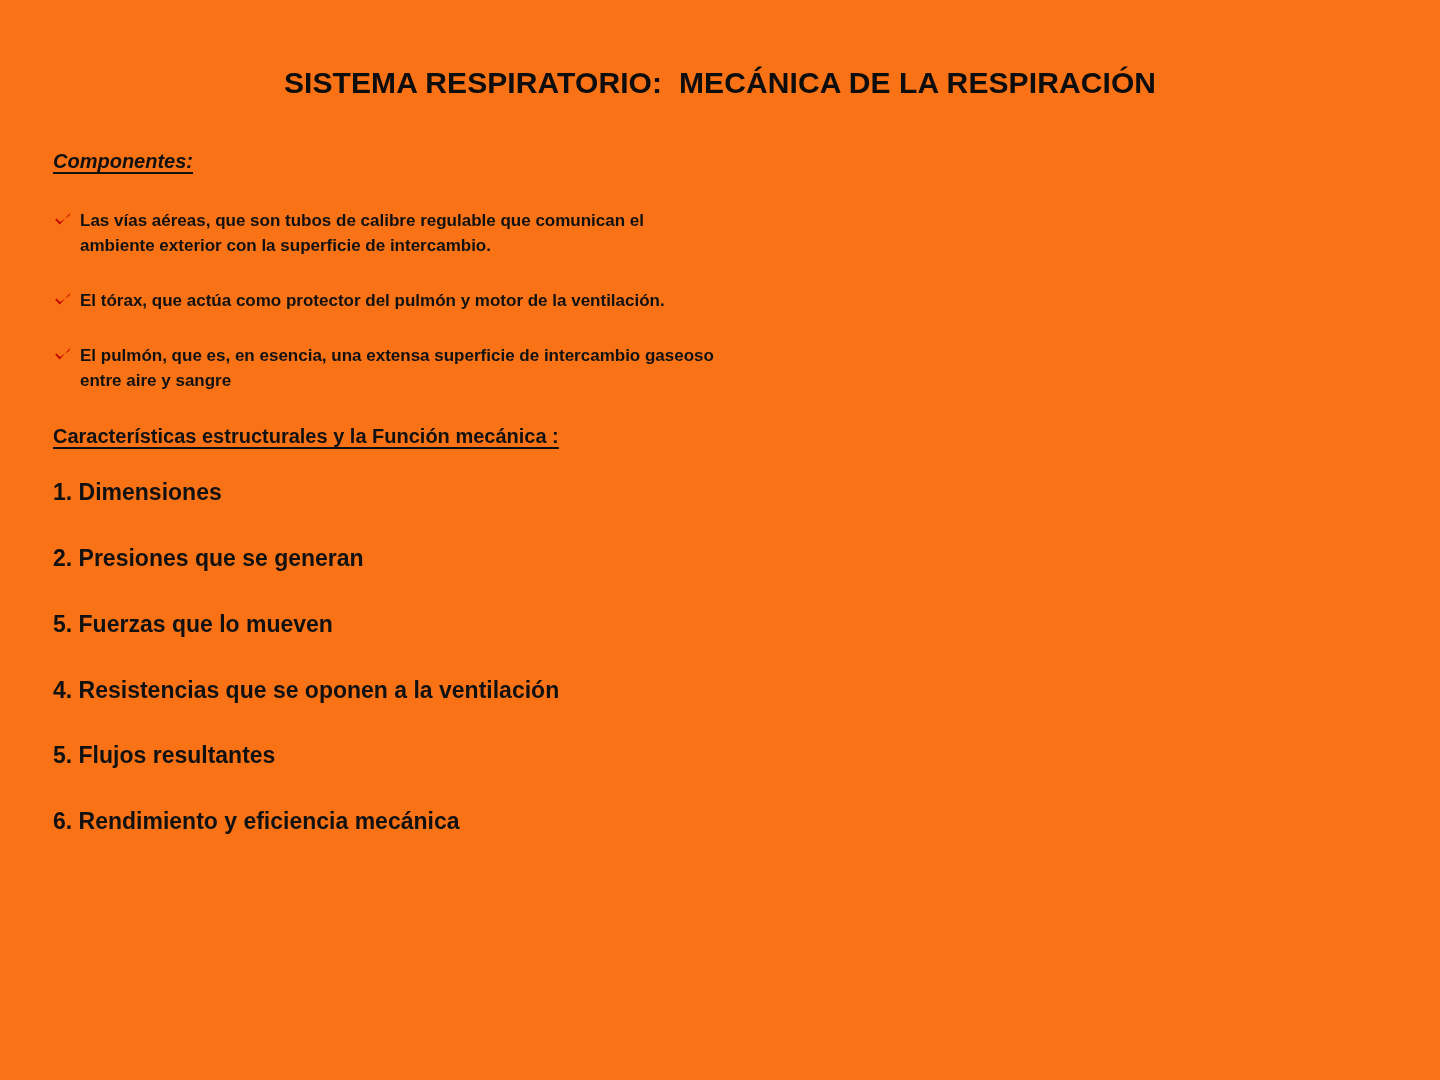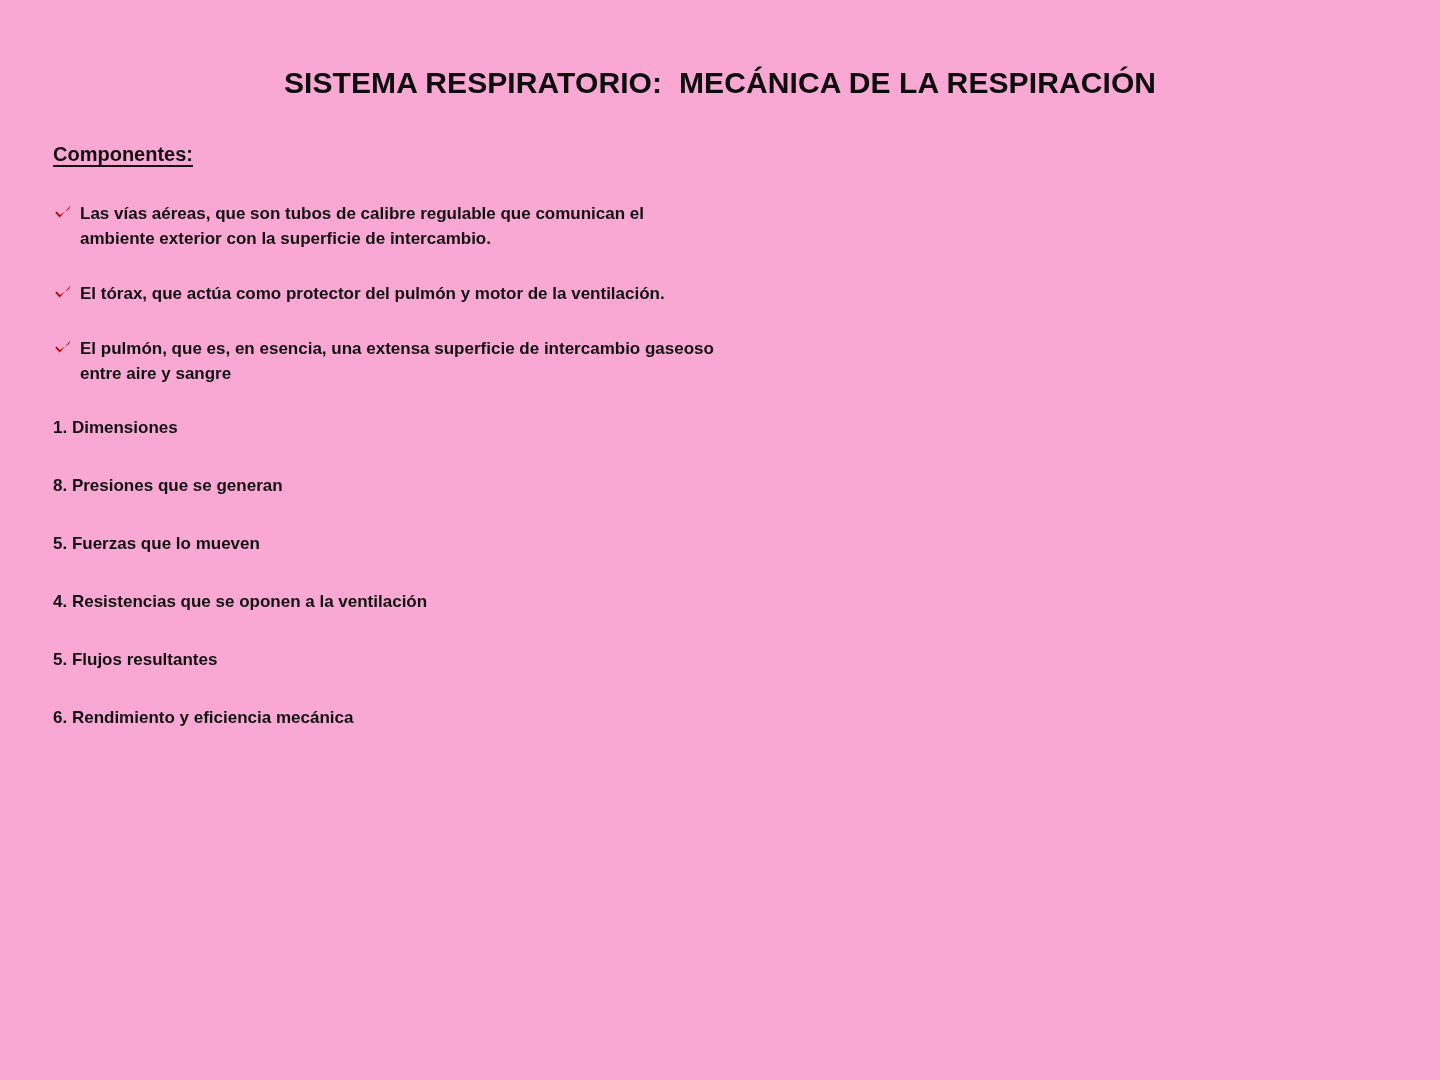--- a/index.html
+++ b/index.html
@@ -12,21 +12,21 @@
     background: #ffffff;
     font-family: "Liberation Sans", sans-serif;
     color: #111111;
     overflow: hidden;
   }
 
   .slide {
     position: relative;
     width: 1440px;
     height: 1080px;
-    background: #f9a8d4;
+    background: #f97316;
   }
 
   
   .slide-title {
     position: absolute;
     top: 46px;
     left: 0;
     width: 1440px;
     text-align: center;
     font-size: 30px;
@@ -46,21 +46,21 @@
 
   .section-heading {
     font-size: 20px;
     font-weight: bold;
     color: #111111;
     text-decoration: underline;
     text-underline-offset: 4px;
     line-height: 1.2;
   }
 
-  #heading-componentes { margin: 4px 0 36px 0; }
+  #heading-componentes { margin: 11px 0 36px 0; font-style: italic; }
   #heading-caracteristicas { margin: 30px 0 0 0; }
 
   
   .bullet-list {
     margin: 0;
     padding: 0;
     list-style: none;
   }
 
   .bullet-item {
@@ -91,21 +91,21 @@
   }
 
   
   .numbered-list {
     margin: 30px 0 0 0;
     padding: 0;
     list-style: none;
   }
 
   .numbered-item {
-    font-size: 17px;
+    font-size: 23px;
     font-weight: bold;
     line-height: 1.3;
     color: #111111;
     margin-bottom: 36px;
     white-space: pre;
   }
   .numbered-item:last-child { margin-bottom: 12px; }
 </style>
 </head>
 <body>
@@ -144,24 +144,25 @@
           <svg width="20" height="20" viewBox="0 0 20 20" aria-hidden="true">
             <path d="M2.2 9.6 L6.6 14.6 L17.6 2.6 L16.0 6.0 L6.9 12.1 L3.6 8.4 Z" fill="#C00000"></path>
           </svg>
         </span>
         <span class="bullet-text">El pulmón, que es, en esencia, una extensa superficie de intercambio gaseoso
 entre aire y sangre</span>
       </li>
 
     </ul>
 
+    <div class="section-heading" id="heading-caracteristicas">Características estructurales y la Función mecánica :</div>
 
     <ol class="numbered-list">
       <li class="numbered-item">1. Dimensiones</li>
-      <li class="numbered-item">8. Presiones que se generan</li>
+      <li class="numbered-item">2. Presiones que se generan</li>
       <li class="numbered-item">5. Fuerzas que lo mueven</li>
       <li class="numbered-item">4. Resistencias que se oponen a la ventilación</li>
       <li class="numbered-item">5. Flujos resultantes</li>
       <li class="numbered-item">6. Rendimiento y eficiencia mecánica</li>
     </ol>
 
   </div>
 </div>
 
 </body></html>

